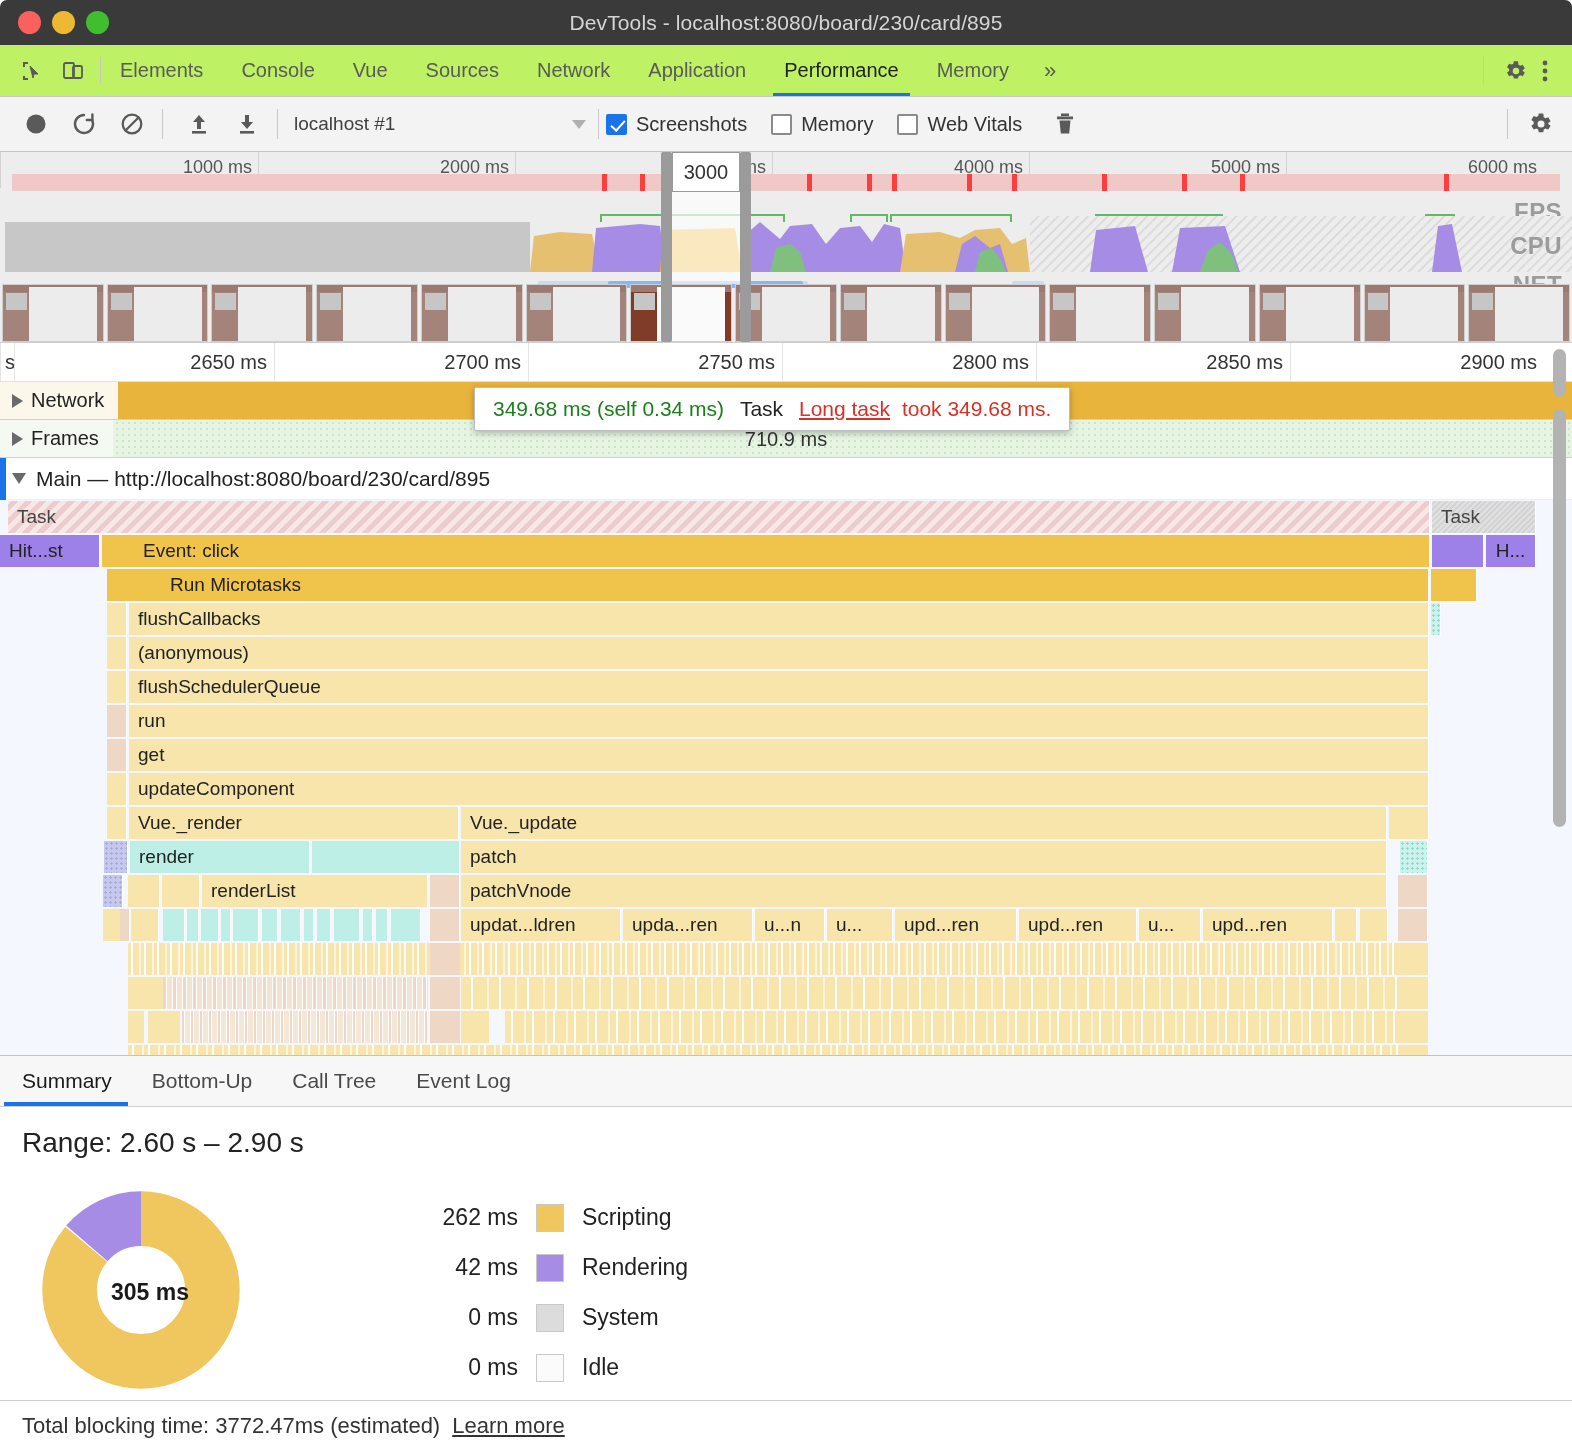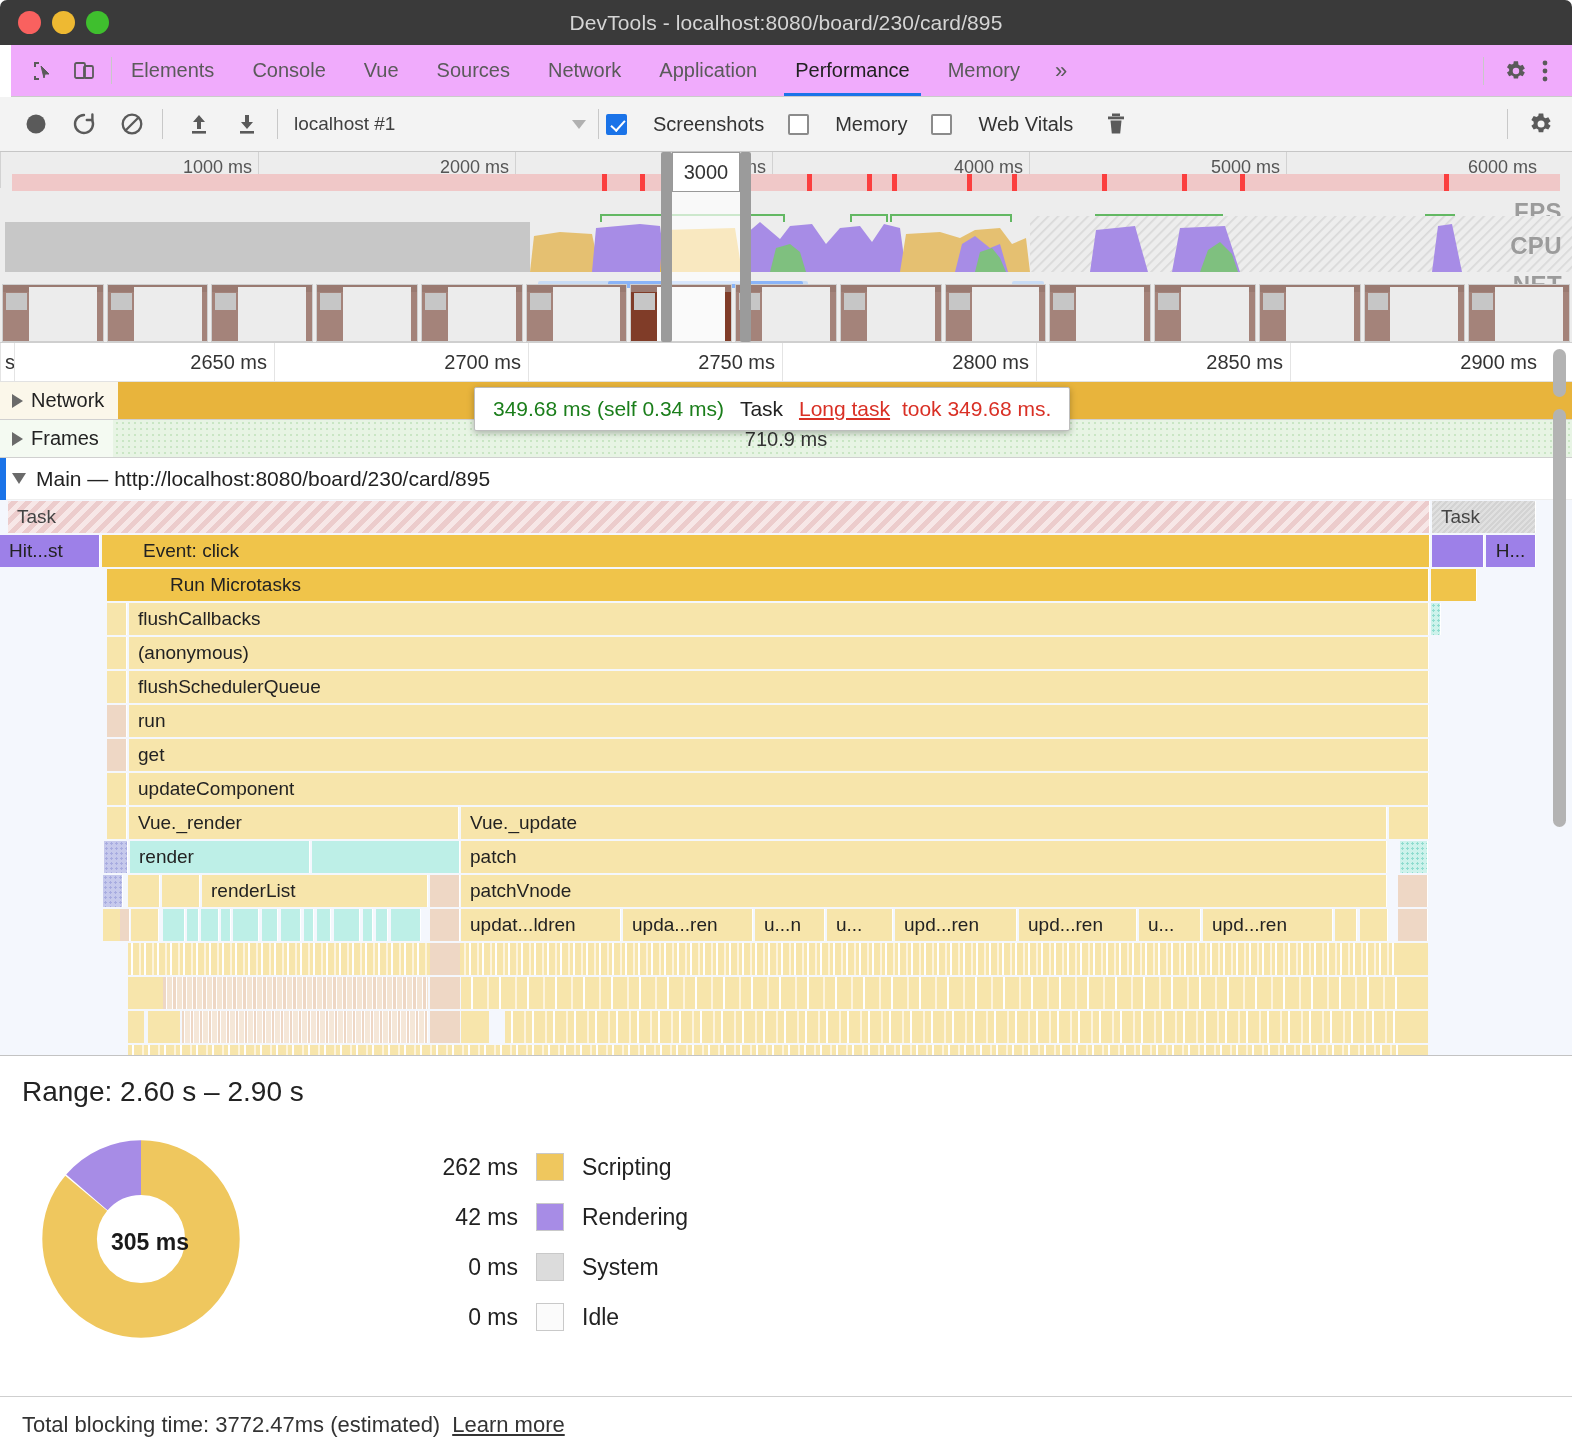--- a/index.html
+++ b/index.html
@@ -21,23 +21,22 @@
   .dot.red { background: #f9615f; }
   .dot.yellow { background: #eeb932; }
   .dot.green { background: #3fbf2e; }
   .title-text {
     position: absolute; left: 0; right: 0; text-align: center;
     color: #d5d5d5; font-size: 21px; letter-spacing: .1px; pointer-events: none;
   }
 
   
   .tabbar {
-    height: 52px; background: #f0abfc; display: flex; align-items: stretch; flex: none;
+    height: 52px; background: #bef264; display: flex; align-items: stretch; flex: none;
     border-bottom: 1px solid #cacaca;
-    margin-left: 11px;
   }
   .tb-icons { display: flex; align-items: center; padding: 0 14px 0 18px; gap: 16px; }
   .tb-icon { width: 26px; height: 26px; display: flex; align-items: center; justify-content: center; cursor: pointer; }
   .vsep { width: 1px; background: #c8c8c8; margin: 12px 0; flex: none; }
   .tabs { display: flex; align-items: stretch; }
   .tab {
     padding: 0 19px; display: flex; align-items: center;
     font-size: 20px; color: #5a5a5a; cursor: pointer; position: relative; white-space: nowrap;
   }
   .tab.active { color: #222; }
@@ -53,21 +52,21 @@
     border-bottom: 1px solid #c6c6c6;
   }
   .cb-group { display: flex; align-items: center; gap: 20px; padding: 0 16px 0 22px; }
   .cb-icon { width: 28px; height: 28px; display: flex; align-items: center; justify-content: center; cursor: pointer; }
   .session-select {
     display: flex; align-items: center; width: 320px; padding-left: 16px; cursor: pointer;
   }
   .session-label { font-size: 19px; color: #404040; flex: 1; }
   .caret { width: 0; height: 0; border-left: 7px solid transparent; border-right: 7px solid transparent; border-top: 9px solid #b0b0b0; margin-right: 12px; }
   .checks { display: flex; align-items: center; gap: 10px; }
-  .check-item { display: flex; align-items: center; gap: 26px; cursor: pointer; padding: 0 7px; }
+  .check-item { display: flex; align-items: center; gap: 9px; cursor: pointer; padding: 0 7px; }
   .cbox { width: 21px; height: 21px; border: 2px solid #8b8b8b; border-radius: 2px; background: #fff; flex: none; position: relative; }
   .cbox.on { background: #1a73e8; border-color: #1a73e8; }
   .cbox.on::after {
     content: ''; position: absolute; left: 6px; top: 1px; width: 6px; height: 12px;
     border: solid #fff; border-width: 0 2.6px 2.6px 0; transform: rotate(42deg);
   }
   .check-label { font-size: 20px; color: #333; white-space: nowrap; }
   .cb-right { margin-left: auto; display: flex; align-items: center; padding-right: 18px; }
 
   
@@ -677,20 +676,26 @@
       <span class="tt-name" style="margin-left:10px;">Task</span>
       <span class="tt-link" style="margin-left:10px;">Long task</span>
       <span class="tt-warn" style="margin-left:6px;">took 349.68 ms.</span>
     </div>
 
     <div class="vscroll" style="top:6px;height:48px;"></div>
     <div class="vscroll" style="top:66px;height:418px;"></div>
   </div>
 
   <div class="bottompanel">
+    <div class="bp-tabs">
+      <div class="bp-tab active">Summary</div>
+      <div class="bp-tab">Bottom-Up</div>
+      <div class="bp-tab">Call Tree</div>
+      <div class="bp-tab">Event Log</div>
+    </div>
 
     <div class="bp-body">
       <div class="range-line">Range: 2.60 s – 2.90 s</div>
 
       <div class="pie-wrap">
         <div class="donut">
           <svg width="222" height="210" viewBox="0 0 100 100">
 
             <circle cx="50" cy="50" r="34" fill="none" stroke="#efc75e" stroke-width="26" stroke-dasharray="183.6 30.0" transform="rotate(-90 50 50)"></circle>
             <circle cx="50" cy="50" r="34" fill="none" stroke="#a78ce6" stroke-width="26" stroke-dasharray="29.5 184.1" stroke-dashoffset="-184.1" transform="rotate(-90 50 50)"></circle>

